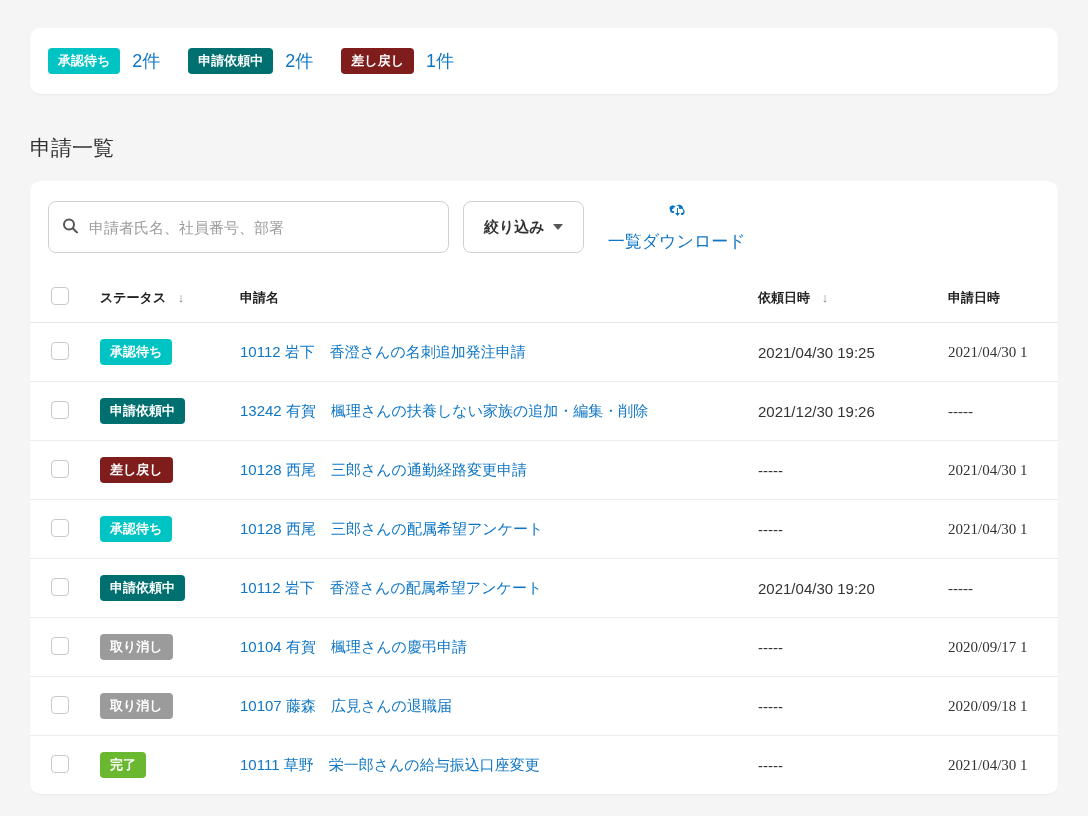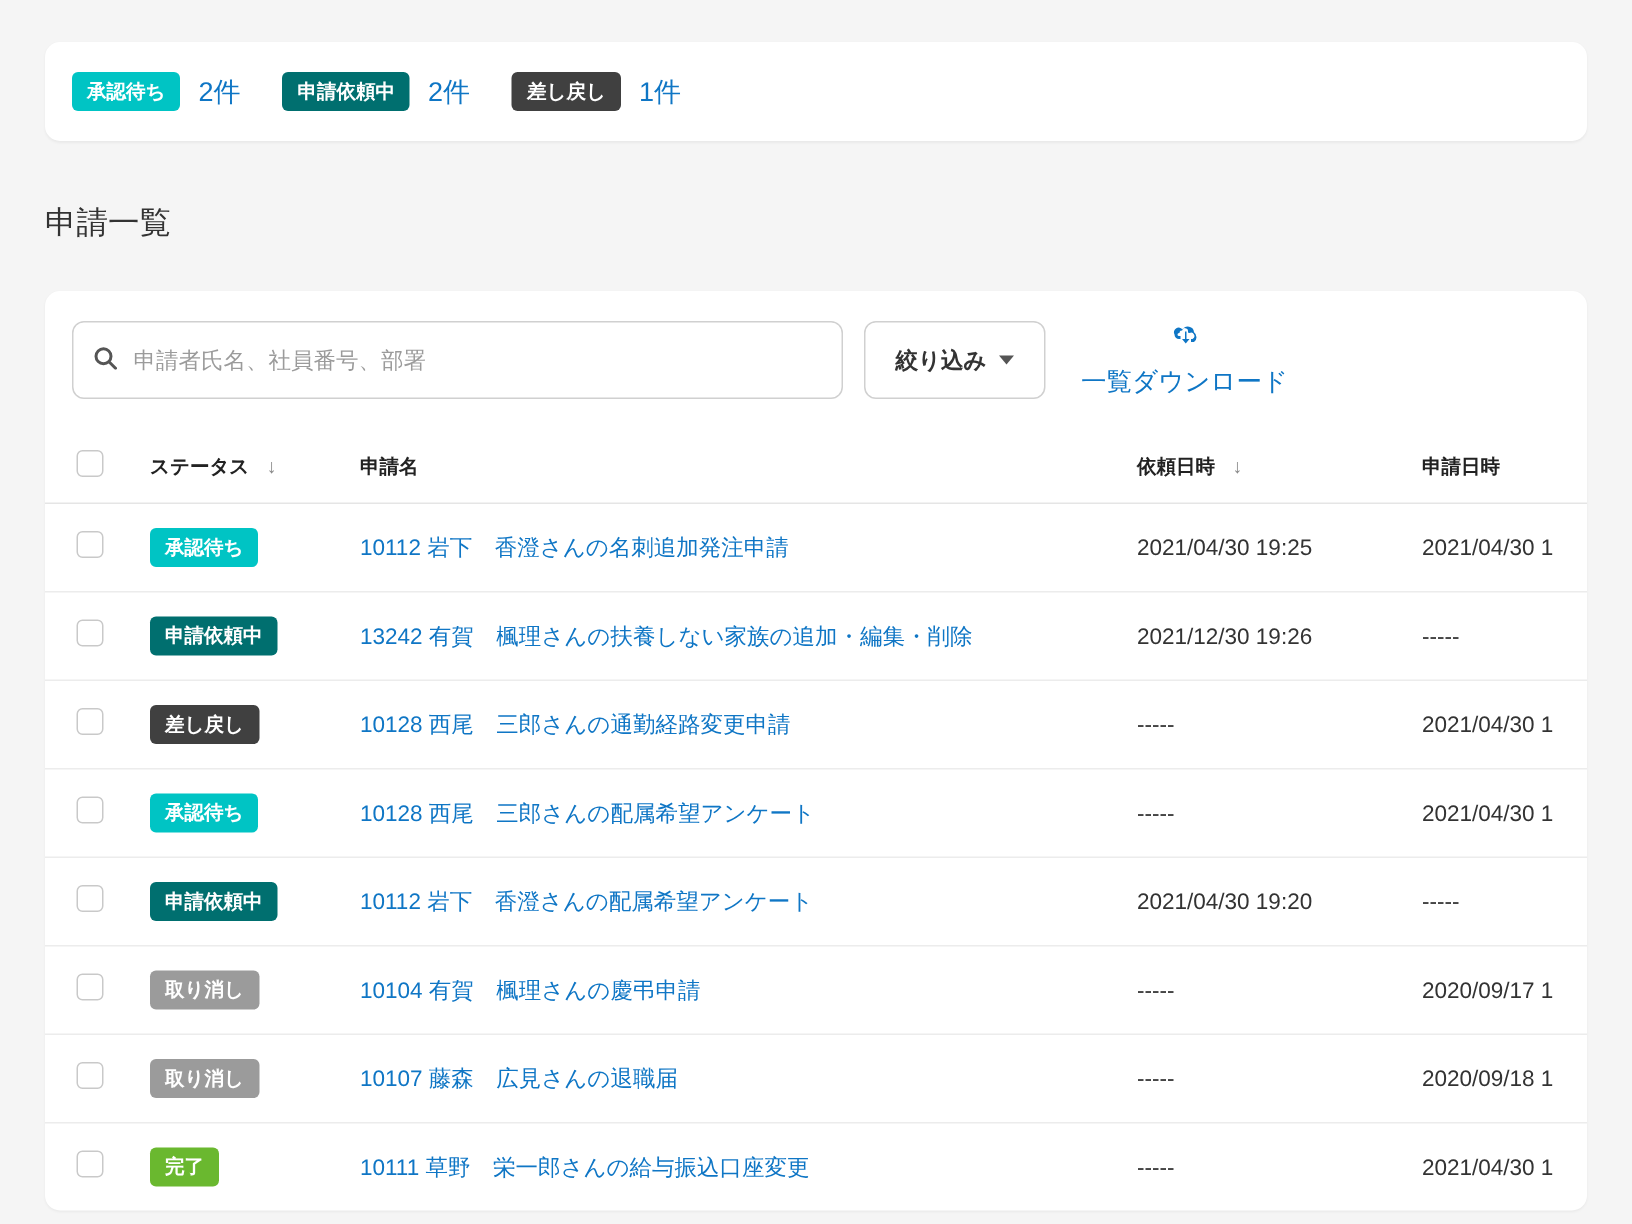--- a/index.html
+++ b/index.html
@@ -35,52 +35,52 @@
       display: inline-block;
       padding: 4px 10px;
       border-radius: 4px;
       font-size: 13px;
       font-weight: 600;
       color: #fff;
       white-space: nowrap;
     }
     .badge-cyan { background: #00c4c4; }
     .badge-teal { background: #006f6f; color:#fff; }
-    .badge-orange { background: #404040; }
+    .badge-orange { background: #7f1d1d; }
     .badge-gray { background: #9b9b9b; }
     .badge-green { background: #6ab82f; }
     .count-link {
       color: #0f76c5;
       font-size: 18px;
       text-decoration: none;
     }
     .section-title {
       font-size: 21px;
       font-weight: 500;
-      margin-bottom: 32px;
+      margin-bottom: 19px;
       color: #333;
     }
     .list-card {
       background: #fff;
       border-radius: 10px;
       padding-top: 20px;
       box-shadow: 0 1px 2px rgba(0,0,0,0.05);
       overflow: hidden;
     }
     .toolbar {
       display: flex;
       align-items: center;
       gap: 14px;
       padding: 0 18px 20px;
       flex-wrap: wrap;
     }
     .search-wrap {
       position: relative;
       flex: none;
-      width: 514px;
+      width: 401px;
     }
     .search-icon {
       position: absolute;
       left: 14px;
       top: 50%;
       transform: translateY(-50%);
       color: #555;
       pointer-events: none;
     }
     .search-input {
@@ -144,21 +144,21 @@
       vertical-align: middle;
       font-size: 15px;
       white-space: nowrap;
       overflow: hidden;
       text-overflow: ellipsis;
     }
     .col-check { width: 60px; text-align:center; }
     .col-status { width: 140px; }
     .col-name { width: auto; }
     .col-date { width: 190px; }
-    .col-date2 { width: 120px; }
+    .col-date2 { width: 120px; font-family: Liberation Serif, serif; }
     .checkbox {
       width: 18px;
       height: 18px;
       border: 1px solid #c9c9c9;
       border-radius: 4px;
       display: inline-block;
       background:#fff;
       cursor:pointer;
     }
     .sort-arrow {

